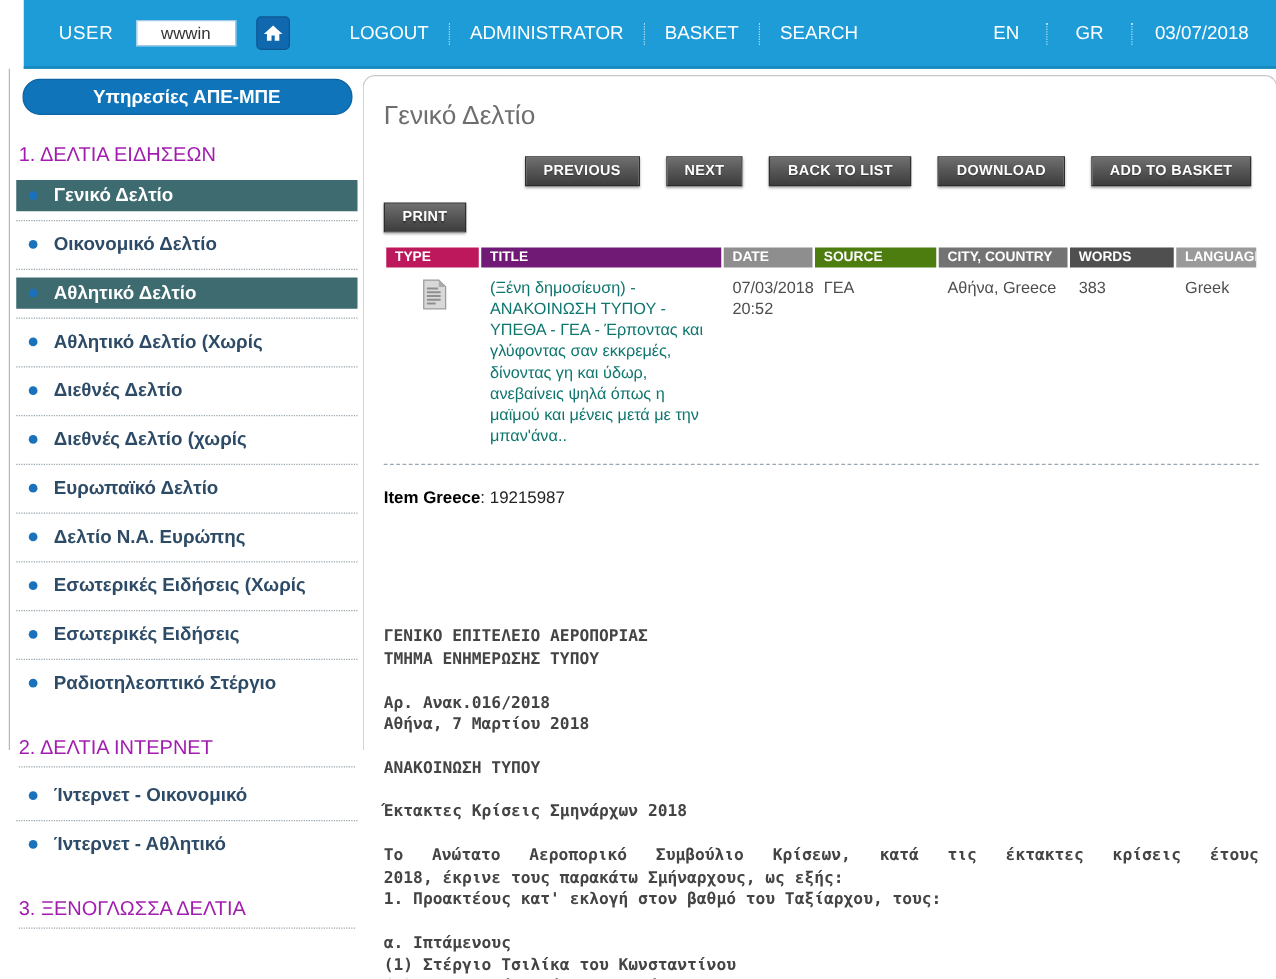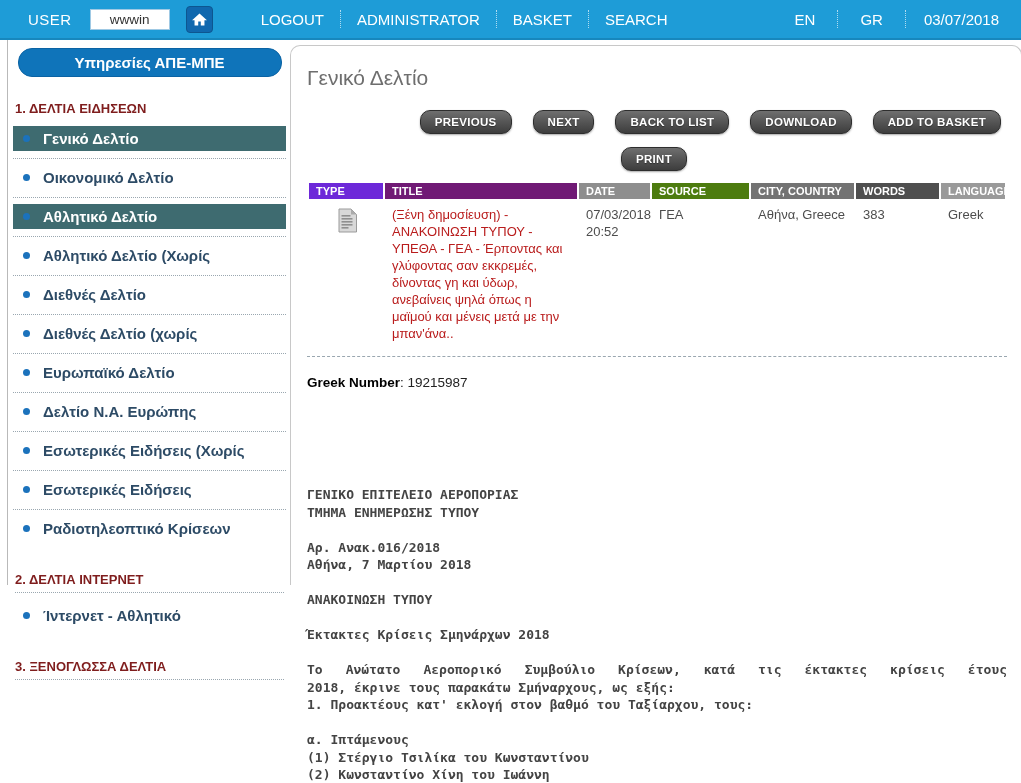--- a/index.html
+++ b/index.html
@@ -1,21 +1,21 @@
 <!DOCTYPE html>
 <html><head>
 <meta charset="utf-8">
 <style>
   * { box-sizing: border-box; margin: 0; padding: 0; }
   html,body { width:1021px; height:783px; overflow:hidden; background:#fff;
     font-family:"Liberation Sans","DejaVu Sans",sans-serif; }
 
   
-  .topbar { height:40px; background:#1e9cd7; display:flex; align-items:center;
-    color:#fff; font-size:15px; border-bottom:2px solid #1787bd; }
+  .topbar { height:55px; background:#1e9cd7; display:flex; align-items:center;
+    color:#fff; font-size:15px; border-bottom:2px solid #1787bd;margin-left:19px; }
   .topbar .user-label { margin-left:28px; letter-spacing:.5px; }
   .user-input { width:80px; height:21px; margin-left:18px; border:1px solid #9fc9e4;
     text-align:center; font-size:13.5px; color:#333; font-family:inherit; }
   .home-btn { width:27px; height:27px; margin-left:16px; background:#1068ae;
     border:1px solid #0d5690; border-radius:4px; display:flex; align-items:center;
     justify-content:center; cursor:pointer; }
   .home-btn svg { width:17px; height:17px; }
   .topnav { display:flex; align-items:center; margin-left:32px; }
   .topnav-item { padding:0 16px; cursor:pointer; white-space:nowrap; }
   .tsep { height:18px; border-left:1px dotted rgba(255,255,255,.65); }
@@ -27,50 +27,50 @@
   .page { display:flex; align-items:stretch; height:545px; }
   .sidebar { width:283px; flex:0 0 283px; margin-left:7px; border-left:1px solid #b9b9b9;
     padding:8px 4px 0 5px; }
   .panel { flex:1; margin:5px 8px 0 0; background:#fff; border:1px solid #c8c8c8;
     border-bottom:none; border-radius:10px 10px 0 0; padding:20px 14px 0 16px; }
 
   
   .services-btn { display:block; width:264px; margin:0 auto; background:#0f74ba;
     border:1px solid #0b63a4; border-radius:14px; color:#fff; font-weight:bold;
     font-size:15px; padding:5px 0; text-align:center; cursor:pointer; font-family:inherit; }
-  .side-heading { font-size:13px; color:#7f1d1d; font-weight:700; margin:24px 2px 4px 2px; }
+  .side-heading { font-size:16px; color:#a21caf; font-weight:400; margin:24px 2px 4px 2px; }
   .side-heading.ruled { border-bottom:1px dotted #9aa7b0; padding-bottom:5px; }
   .nav-list { list-style:none; }
   .nav-item { border-bottom:1px dotted #9aa7b0; padding:6px 0 7px 0; cursor:pointer; }
   .nav-item:last-child { border-bottom:none; }
   .nav-row { display:flex; align-items:center; padding:4px 6px 4px 10px; }
   .bullet { width:7px; height:7px; border-radius:50%; background:#1b72bc; flex:0 0 7px;
     margin-right:13px; }
   .nav-label { font-size:15px; font-weight:bold; color:#2d4b66; }
   .nav-item.active .nav-row { background:#3e6b70; }
   .nav-item.active .nav-label { color:#fff; }
   .nav-item.active .bullet { background:#1b72bc; }
 
   
   .page-title { font-size:21px; color:#6e6e6e; font-weight:400; }
   .btn-row { display:flex; justify-content:flex-end; gap:21px; margin:20px 6px 0 0; }
   .btn { background:linear-gradient(180deg,#6f6f6f 0%,#565656 48%,#3d3d3d 100%);
-    border:1px solid #2e2e2e; border-radius:10px; color:#fff; font-weight:bold;
+    border:1px solid #2e2e2e; border-radius:0; color:#fff; font-weight:bold;
     font-size:11.5px; letter-spacing:.3px; padding:5px 14px; cursor:pointer;
     box-shadow:0 1px 2px rgba(0,0,0,.35); text-shadow:0 1px 1px rgba(0,0,0,.4);
     font-family:inherit; white-space:nowrap; }
-  .print-row { display:flex; justify-content:center; margin:13px 6px 0 0; }
+  .print-row { display:flex; justify-content:flex-start; margin:13px 6px 0 0; }
 
   table.items { width:100%; border-collapse:separate; border-spacing:2px 0;
     margin-top:12px; table-layout:fixed; }
   .items th { color:#fff; font-size:11px; font-weight:bold; text-align:left;
     padding:2px 0 2px 7px; white-space:nowrap; overflow:hidden; }
   .items td { vertical-align:top; font-size:13px; color:#4d4d4d; padding:7px 4px 0 7px;
     line-height:17px; }
-  .items td.title-cell { color:#b91c1c; }
+  .items td.title-cell { color:#0f766e; }
   .doc-icon { display:block; margin:2px auto 0 auto; }
 
   .dotted-sep { border-top:1px dashed #9aa7b0; margin:14px 0 0 0; }
   .item-number { margin-top:18px; font-size:13.5px; color:#222; }
   .item-number b { color:#000; }
 
   .body-text { margin-top:96px; font-family:"DejaVu Sans Mono","Liberation Mono",monospace;
     font-size:13px; line-height:17.5px; color:#444; }
   .bline { white-space:pre-wrap; min-height:17.5px;font-weight:bold; }
   .bline.just { text-align:justify; text-align-last:justify; }
@@ -167,26 +167,32 @@
           </li>
           <li class="nav-item">
             <div class="nav-row">
               <span class="bullet"></span>
               <span class="nav-label">Εσωτερικές Ειδήσεις</span>
             </div>
           </li>
           <li class="nav-item">
             <div class="nav-row">
               <span class="bullet"></span>
-              <span class="nav-label">Ραδιοτηλεοπτικό Κρίσεων</span>
+              <span class="nav-label">Ραδιοτηλεοπτικό Στέργιο</span>
             </div>
           </li>
         </ul>
         <div class="side-heading ruled">2. ΔΕΛΤΙΑ ΙΝΤΕΡΝΕΤ</div>
         <ul class="nav-list">
+          <li class="nav-item">
+            <div class="nav-row">
+              <span class="bullet"></span>
+              <span class="nav-label">Ίντερνετ - Οικονομικό</span>
+            </div>
+          </li>
           <li class="nav-item">
             <div class="nav-row">
               <span class="bullet"></span>
               <span class="nav-label">Ίντερνετ - Αθλητικό</span>
             </div>
           </li>
         </ul>
         <div class="side-heading ruled">3. ΞΕΝΟΓΛΩΣΣΑ ΔΕΛΤΙΑ</div>
       </div>
   </aside>
@@ -210,21 +216,21 @@
           <col style="width: 74px;">
           <col style="width: 192px;">
           <col style="width: 71px;">
           <col style="width: 97px;">
           <col style="width: 103px;">
           <col style="width: 83px;">
           <col style="width: 64px;">
         </colgroup>
       <thead>
           <tr id="thead-row">
-            <th style="background: #6d28d9; margin-left: 34px;">TYPE</th>
+            <th style="background: #be185d; margin-left: 34px;">TYPE</th>
             <th style="background: #701a75;">TITLE</th>
             <th style="background: rgb(142, 142, 142);">DATE</th>
             <th style="background: #4d7c0f;">SOURCE</th>
             <th style="background: #737373;">CITY, COUNTRY</th>
             <th style="background: rgb(79, 79, 79);">WORDS</th>
             <th style="background: rgb(154, 154, 154);">LANGUAGE</th>
           </tr>
         </thead>
       <tbody>
           <tr id="tbody-row">
@@ -245,21 +251,21 @@
             <td>Αθήνα, Greece</td>
             <td>383</td>
             <td>Greek</td>
           </tr>
         </tbody>
     </table>
 
     <div class="dotted-sep"></div>
 
     <div class="item-number">
-      <b>Greek Number</b><span>: </span><span>19215987</span>
+      <b>Item Greece</b><span>: </span><span>19215987</span>
     </div>
 
     <div class="body-text" id="body-text">
         <div class="bline">ΓΕΝΙΚΟ ΕΠΙΤΕΛΕΙΟ ΑΕΡΟΠΟΡΙΑΣ</div>
         <div class="bline">ΤΜΗΜΑ ΕΝΗΜΕΡΩΣΗΣ ΤΥΠΟΥ</div>
         <div class="bline">&nbsp;</div>
         <div class="bline">Αρ. Ανακ.016/2018</div>
         <div class="bline">Αθήνα, 7 Μαρτίου 2018</div>
         <div class="bline">&nbsp;</div>
         <div class="bline">ΑΝΑΚΟΙΝΩΣΗ ΤΥΠΟΥ</div>

